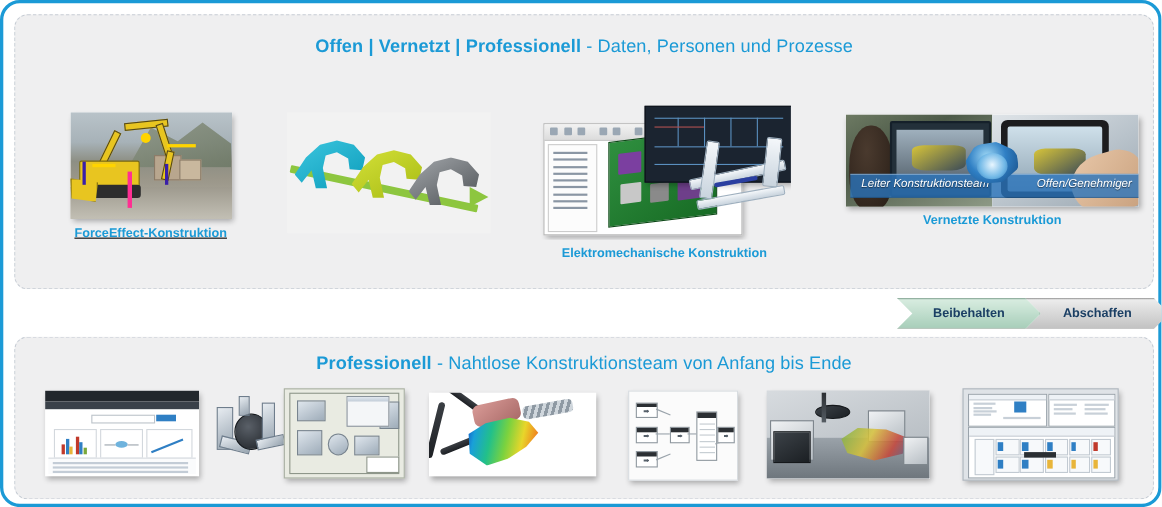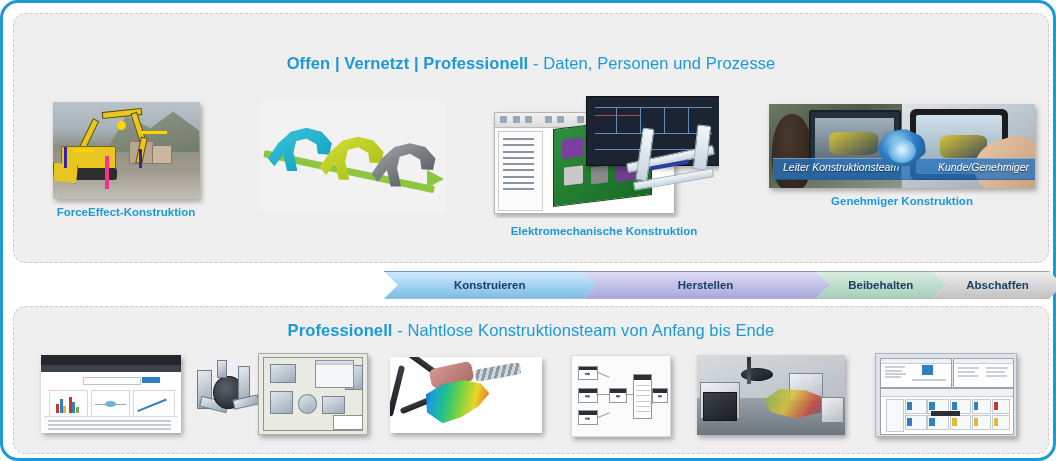--- a/index.html
+++ b/index.html
@@ -34,21 +34,21 @@
 
   .section-title {
     position: absolute;
     left: 0; right: 0;
     text-align: center;
     color: #1b9ad6;
     font-size: 16.5px;
     letter-spacing: .1px;
     white-space: nowrap;
   }
-  #title-top { top: 40px; }
+  #title-top { top: 19px; }
   #title-bot { top: 14px; }
   .section-title .strong { font-weight: bold; }
   .section-title .rest { font-weight: normal; }
 
   
   .thumb-col { position: absolute; text-align: center; }
   .thumb-caption {
     color: #1b9ad6;
     font-weight: bold;
     font-size: 11.5px;
@@ -58,21 +58,21 @@
   .shot {
     display: inline-block;
     position: relative;
     background: #ffffff;
     box-shadow: 2px 3px 5px rgba(0,0,0,.30);
     overflow: hidden;
     vertical-align: top;
   }
 
   
-  #col-1 { left: 12px;  top: 88px;  width: 200px; }
+  #col-1 { left: 23px;  top: 88px;  width: 200px; text-decoration: underline; }
   #col-2 { left: 228px; top: 88px;  width: 222px; }
   #col-3 { left: 455px; top: 82px;  width: 270px; }
   #col-4 { left: 740px; top: 90px;  width: 296px; }
 
   
   #img-excavator { width: 147px; height: 97px; }
   #img-excavator .sky {
     position:absolute; inset:0;
     background: linear-gradient(180deg,#b9c3c9 0%,#a7b2b8 28%,#8d8f84 46%,#9a9689 62%,#b4b0a4 100%);
   }
@@ -495,38 +495,32 @@
         <div class="half right-half">
           <div class="tablet">
             <div class="screen">
               <div class="car" style="left:28%;top:34%;width:54%;height:40%;"></div>
             </div>
           </div>
           <div class="hand"></div>
         </div>
         <div class="capbar">
           <span id="cap-left">Leiter Konstruktionsteam</span>
-          <span id="cap-right">Kunde/Genehmiger</span>
+          <span id="cap-right">Offen/Genehmiger</span>
         </div>
         <div class="swirl">
           <div class="s1"></div>
             <div class="s2"></div>
         </div>
       </div>
-      <div class="thumb-caption nosel">Genehmiger Konstruktion</div>
+      <div class="thumb-caption nosel">Vernetzte Konstruktion</div>
     </div>
   </div>
 
   <div id="chevrons">
-      <div class="chev" style="left: 370.725px; width: 212.059px; background: linear-gradient(rgb(207, 233, 251), rgb(124, 189, 232)); z-index: 18;">
-        <span class="nosel">Konstruieren</span>
-      </div>
-      <div class="chev" style="left: 568.784px; width: 247.608px; background: linear-gradient(rgb(220, 220, 243), rgb(169, 168, 221)); z-index: 17;">
-        <span class="nosel">Herstellen</span>
-      </div>
       <div class="chev" style="left: 802.392px; width: 130.804px; background: linear-gradient(rgb(216, 236, 224), rgb(168, 207, 186)); z-index: 16;">
         <span class="nosel">Beibehalten</span>
       </div>
       <div class="chev" style="left: 919.196px; width: 130.804px; background: linear-gradient(rgb(237, 237, 237), rgb(195, 195, 195)); z-index: 15;">
         <span class="nosel">Abschaffen</span>
       </div>
     </div>
 
   <div class="panel" id="panel-bot">
 

